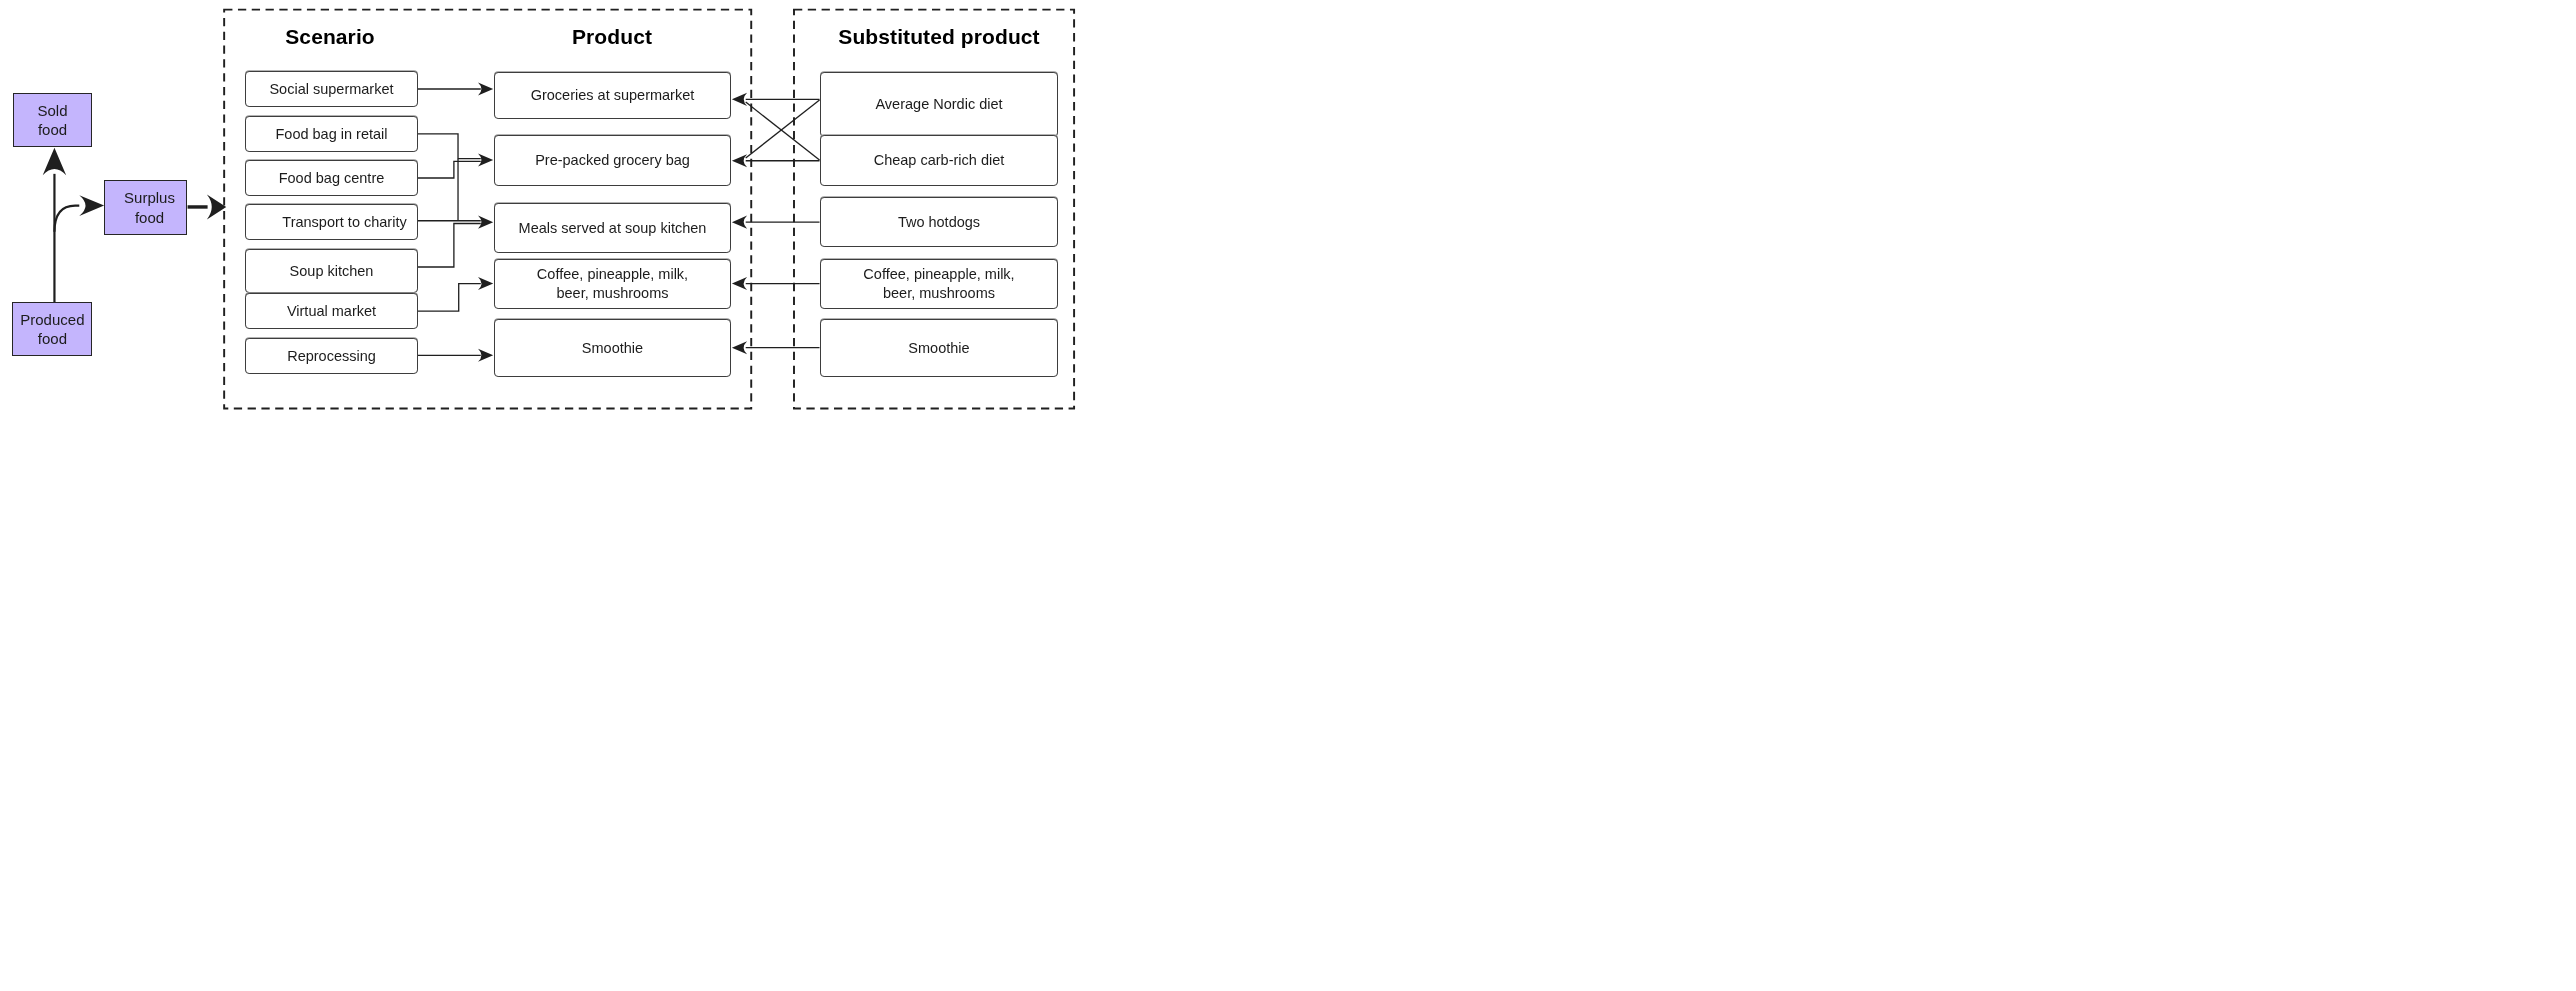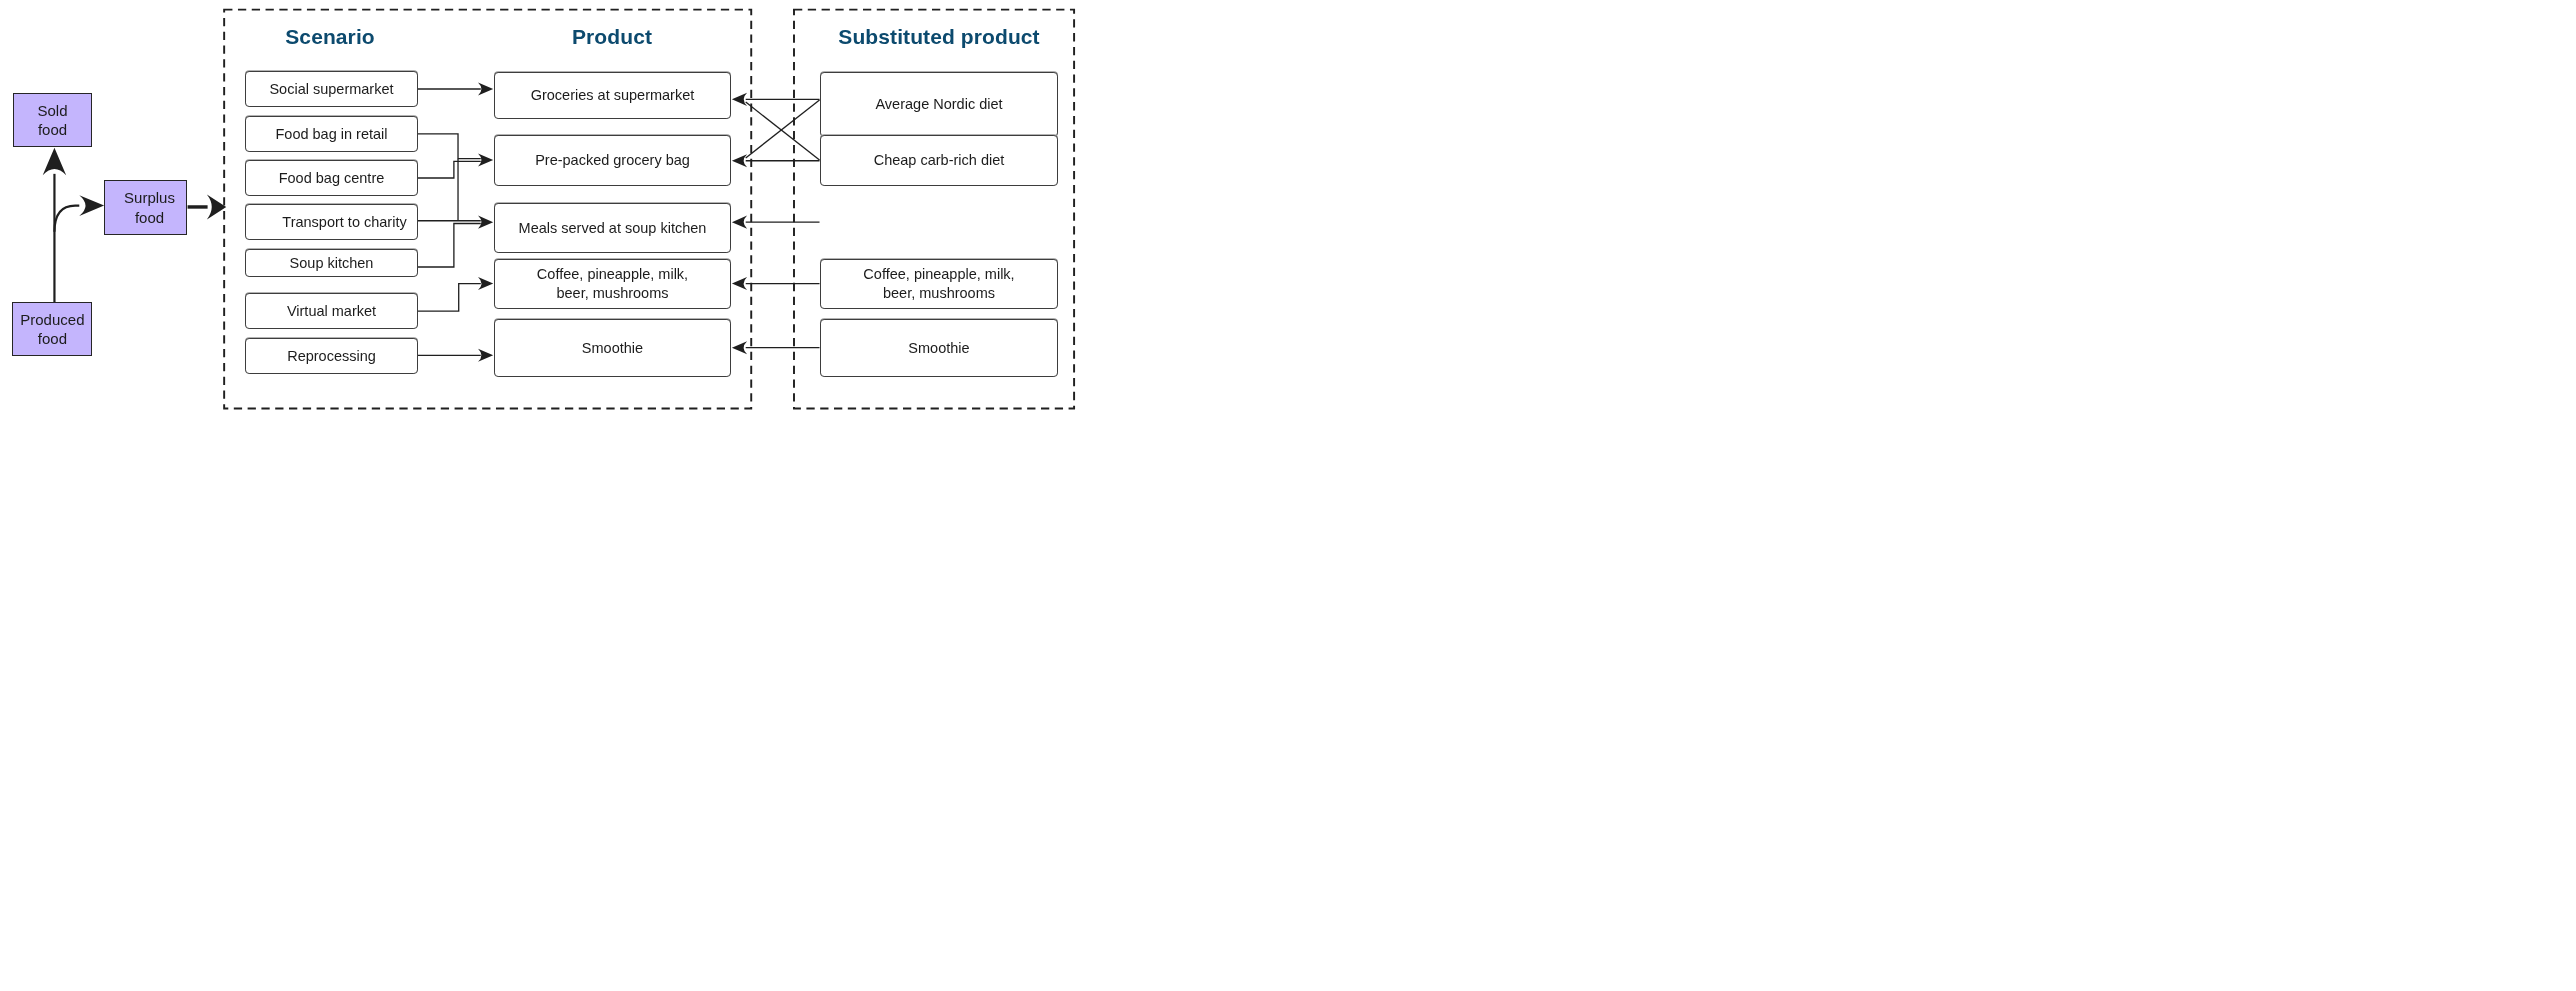--- a/index.html
+++ b/index.html
@@ -14,21 +14,21 @@
     font-size:15px;line-height:1.28;white-space:pre-line;box-sizing:border-box;
   }
   .rbox{
     position:absolute;background:#ffffff;border:1.3px solid #3d3d3d;border-radius:4.1px;
     display:flex;align-items:center;justify-content:center;text-align:center;
     font-size:14.5px;line-height:1.3;white-space:pre-line;box-sizing:border-box;
     box-shadow:0 -0.7px 0 #9a9a9a;
   }
   .colhead{
     position:absolute;transform:translateX(-50%);font-size:21px;font-weight:600;
-    letter-spacing:0.1px;color:#0c4a6e;white-space:nowrap;
+    letter-spacing:0.1px;color:#000000;white-space:nowrap;
   }
 </style>
 </head>
 <body>
 
 <div class="stage">
 
   <svg id="connector-svg" width="1083" height="416" viewBox="0 0 1568 603">
     <rect x="324" y="14" width="764" height="578" fill="none" stroke="#1f1f1f" stroke-width="2.8" stroke-dasharray="12 8"></rect>
     <rect x="1150" y="14" width="406" height="578" fill="none" stroke="#1f1f1f" stroke-width="2.8" stroke-dasharray="12 8"></rect>
@@ -117,21 +117,21 @@
   <div class="colhead" style="left:939px;top:25px;">Substituted product</div>
 
   <div class="rbox" style="left:245px;top:71px;width:173px;height:36px;">
     <span>Social supermarket</span></div>
   <div class="rbox" style="left:245px;top:116px;width:173px;height:36px;">
     <span>Food bag in retail</span></div>
   <div class="rbox" style="left:245px;top:160px;width:173px;height:36px;">
     <span>Food bag centre</span></div>
   <div class="rbox" style="left:245px;top:204px;width:173px;height:36px;padding-left:26px;">
     <span>Transport to charity</span></div>
-  <div class="rbox" style="left:245px;top:249px;width:173px;height:28px;">
+  <div class="rbox" style="left:245px;top:249px;width:173px;height:44px;">
     <span>Soup kitchen</span></div>
   <div class="rbox" style="left:245px;top:293px;width:173px;height:36px;">
     <span>Virtual market</span></div>
   <div class="rbox" style="left:245px;top:338px;width:173px;height:36px;">
     <span>Reprocessing</span></div>
 
   <div class="rbox" style="left:494px;top:72px;width:237px;height:47px;">
     <span>Groceries at supermarket</span></div>
   <div class="rbox" style="left:494px;top:135px;width:237px;height:51px;">
     <span>Pre-packed grocery bag</span></div>
@@ -140,20 +140,22 @@
   <div class="rbox" style="left:494px;top:259px;width:237px;height:50px;">
     <span>Coffee, pineapple, milk,
 beer, mushrooms</span></div>
   <div class="rbox" style="left:494px;top:319px;width:237px;height:58px;">
     <span>Smoothie</span></div>
 
   <div class="rbox" style="left:820px;top:72px;width:238px;height:65px;">
     <span>Average Nordic diet</span></div>
   <div class="rbox" style="left:820px;top:135px;width:238px;height:51px;">
     <span>Cheap carb-rich diet</span></div>
+  <div class="rbox" style="left:820px;top:197px;width:238px;height:50px;">
+    <span>Two hotdogs</span></div>
   <div class="rbox" style="left:820px;top:259px;width:238px;height:50px;">
     <span>Coffee, pineapple, milk,
 beer, mushrooms</span></div>
   <div class="rbox" style="left:820px;top:319px;width:238px;height:58px;">
     <span>Smoothie</span></div>
 
 </div>
 
 
 </body></html>

